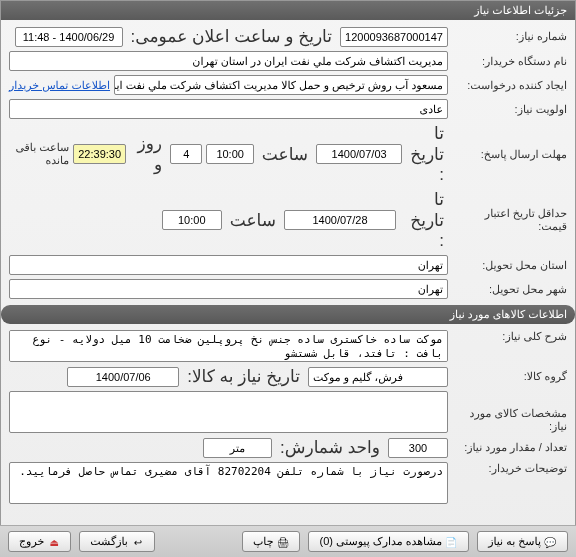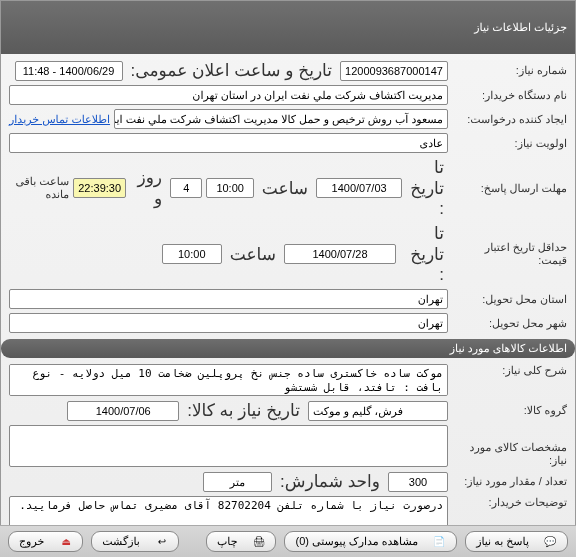--- a/index.html
+++ b/index.html
@@ -15,21 +15,21 @@
   .window {
     width: 576px;
     height: 557px;
     background: linear-gradient(to bottom,#f5f5f5,#ededed);
     border: 1px solid #999;
   }
   .titlebar {
     background: linear-gradient(to bottom,#707070,#5a5a5a);
     color: #fff;
     font-size: 11px;
-    padding: 20px 8px;
+    padding: 3px 8px;
     display: flex;
     justify-content: space-between;
     align-items: center;
   }
   .content {
     padding: 6px 8px 4px 8px;
   }
   .row {
     display: flex;
     align-items: center;
@@ -91,27 +91,27 @@
     background: linear-gradient(to bottom,#d8d8d8,#c8c8c8);
     border-top:1px solid #aaa;
     padding: 5px 8px;
     display: flex;
     gap: 8px;
     align-items: center;
   }
   .btn {
     background: linear-gradient(to bottom,#fefefe,#e3e3e3);
     border: 1px solid #8a8a8a;
-    border-radius: 9px;
+    border-radius: 3px;
     padding: 3px 10px;
     font-size: 11px;
     cursor: pointer;
     display: inline-flex;
-    align-items: flex-start;
-    gap: 16px;
+    align-items: flex-end;
+    gap: 4px;
   }
   .btn .ico {
     width: 12px; height:12px;
     display:inline-block;
   }
   .spacer { flex:1;}
   .ico-chat::before { content:"💬"; font-size:10px;}
   .ico-doc::before { content:"📄"; font-size:10px;}
   .ico-print::before { content:"🖨"; font-size:10px;}
   .ico-back::before { content:"↩"; font-size:10px;}

